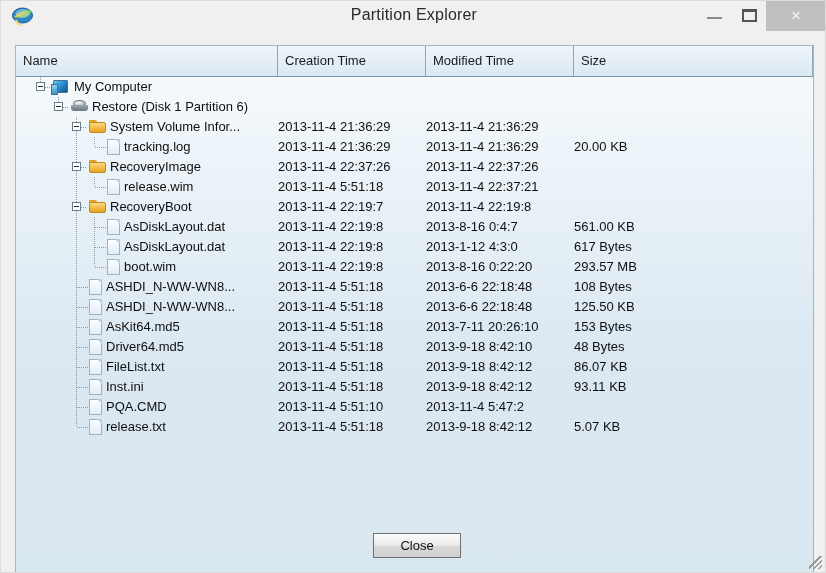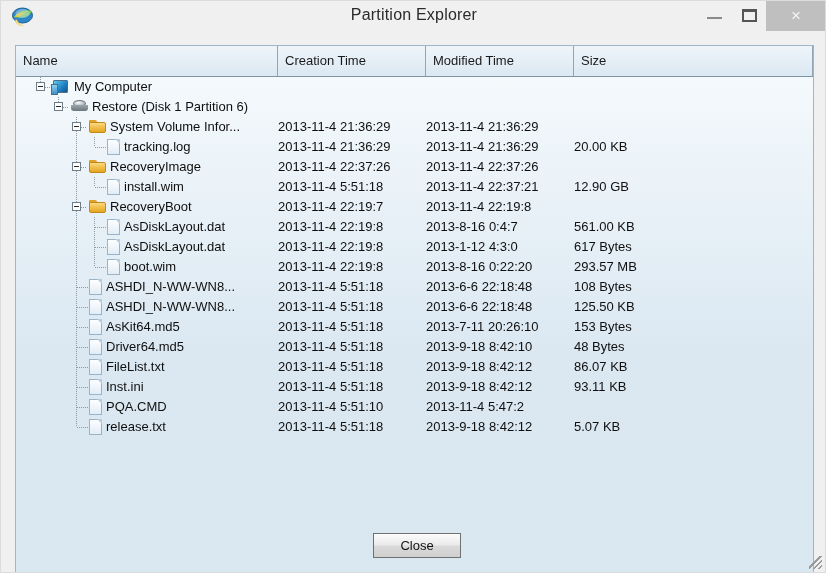--- a/index.html
+++ b/index.html
@@ -384,25 +384,24 @@
           </div>
           <div class="row" style="top: 100px;">
             <div class="cell c-name" style="width: 262px;">
               <div class="vline" style="left: 60px; top: 0px; height: 20px;"></div>
               <div class="vline" style="left: 78px; top: 0px; height: 10px;"></div>
               <div class="hline" style="left: 79px; width: 11px;"></div>
               <div class="icon ico-file" style="left: 91px;">
                 <span class="fi-body"></span>
                 <span class="fi-fold"></span>
               </div>
-              <div class="label" style="left: 108px;">install.wim</div>
+              <div class="label" style="left: 108px;">release.wim</div>
             </div>
             <div class="cell c-ctime" style="width: 148px;">2013-11-4 5:51:18</div>
             <div class="cell c-mtime" style="width: 148px;">2013-11-4 22:37:21</div>
-            <div class="cell c-size" style="width: 239px;">12.90 GB</div>
           </div>
           <div class="row" style="top: 120px;">
             <div class="cell c-name" style="width: 262px;">
               <div class="vline" style="left: 60px; top: 0px; height: 20px;"></div>
               <div class="hline" style="left: 61px; width: 9px;"></div>
               <div class="expander" style="left: 56px;"></div>
               <div class="icon ico-folder" style="left: 73px;">
                 <span class="f-tab"></span>
                 <span class="f-body"></span>
               </div>

